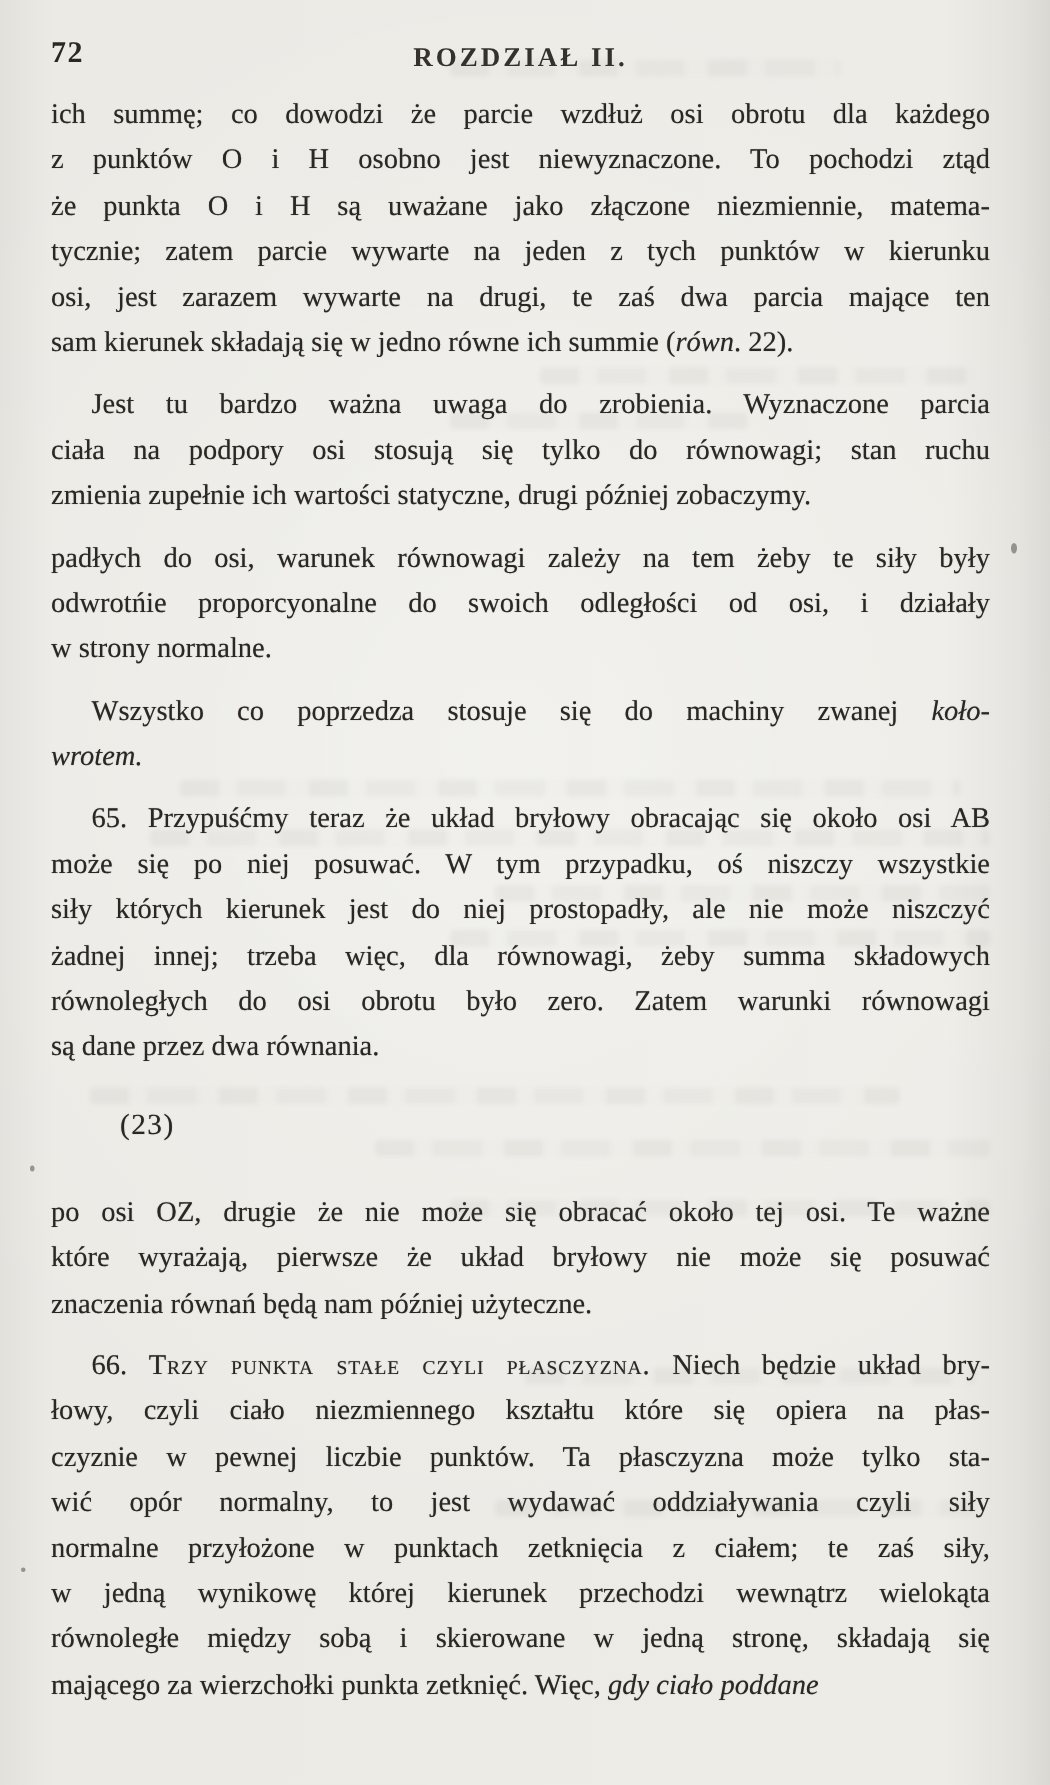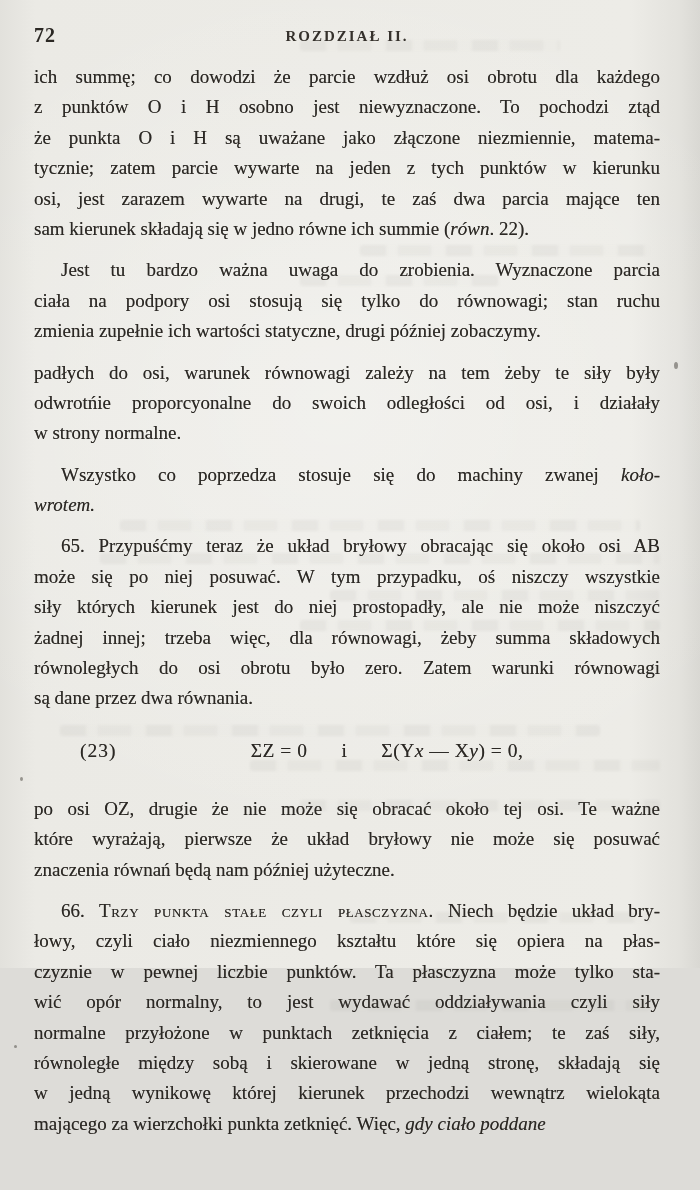--- a/index.html
+++ b/index.html
@@ -1,32 +1,32 @@
 <!DOCTYPE html>
 <html><head>
 <meta charset="utf-8">
 <style>
   html,body{margin:0;padding:0;}
   body{width:700px;height:1190px;overflow:hidden;background:#dddcd8;}
   .page{
-    position:relative;width:700px;height:968px;box-sizing:border-box;
+    position:relative;width:700px;height:1190px;box-sizing:border-box;
     padding:24px 40px 0 34px;
     background:
       radial-gradient(ellipse 90% 60% at 48% 42%, rgba(255,255,255,0.30), rgba(255,255,255,0) 75%),
       linear-gradient(to right, #e2e1dc 0%, #ebeae5 5%, #edece7 90%, #e3e2dd 97%, #d9d8d3 100%),
       #eae9e4;
     font-family:"Liberation Serif","DejaVu Serif",serif;
     color:#2b2824;
   }
   
   .pagehead{position:relative;height:30px;}
   .pageno{position:absolute;left:0;top:0;font-size:20px;font-weight:bold;letter-spacing:1px;}
   .chapter{
     position:absolute;left:0;right:0;top:4px;text-align:center;
-    font-size:15px;font-weight:bold;letter-spacing:2px;color:#35312c;
+    font-size:18px;font-weight:bold;letter-spacing:2px;color:#35312c;
   }
   
   .body-text{margin-top:8px;}
   .para{margin-top:11px;}
   .para.cont{margin-top:0;}
   .line{
     font-size:19px;line-height:30.4px;height:30.4px;
     text-align:justify;text-align-last:justify;
     white-space:nowrap;
     text-shadow:0 0 0.6px rgba(43,40,36,0.55);
@@ -106,32 +106,31 @@
       <div class="para indent">
         <div class="line first"><span class="">65. Przypuśćmy teraz że układ bryłowy obracając się około osi AB</span></div>
         <div class="line"><span class="">może się po niej posuwać. W tym przypadku, oś niszczy wszystkie</span></div>
         <div class="line"><span class="">siły których kierunek jest do niej prostopadły, ale nie może niszczyć</span></div>
         <div class="line"><span class="">żadnej innej; trzeba więc, dla równowagi, żeby summa składowych</span></div>
         <div class="line"><span class="">równoległych do osi obrotu było zero. Zatem warunki równowagi</span></div>
         <div class="line last"><span class="">są dane przez dwa równania.</span></div>
       </div>
       <div class="equation">
         <span class="eq-number">(23)</span>
-        <span class="eq-content"><span class="eq-run">ΣZ = 0</span><span class="eq-run eq-sep">i</span><span class="eq-run">Σ(Y</span><span class="eq-run it">x</span><span class="eq-run"> — X</span><span class="eq-run it">y</span><span class="eq-run">) = 0,</span></span>
       </div>
       <div class="para cont">
         <div class="line"><span class="">po osi OZ, drugie że nie może się obracać około tej osi. Te ważne</span></div>
         <div class="line first"><span class="">które wyrażają, pierwsze że układ bryłowy nie może się posuwać</span></div>
         <div class="line last"><span class="">znaczenia równań będą nam później użyteczne.</span></div>
       </div>
       <div class="para indent">
         <div class="line first"><span class="">66. </span><span class="sc">Trzy punkta stałe czyli płasczyzna.</span><span class=""> Niech będzie układ bry-</span></div>
         <div class="line"><span class="">łowy, czyli ciało niezmiennego kształtu które się opiera na płas-</span></div>
         <div class="line"><span class="">czyznie w pewnej liczbie punktów. Ta płasczyzna może tylko sta-</span></div>
         <div class="line"><span class="">wić opór normalny, to jest wydawać oddziaływania czyli siły</span></div>
         <div class="line"><span class="">normalne przyłożone w punktach zetknięcia z ciałem; te zaś siły,</span></div>
+        <div class="line"><span class="">w jedną wynikowę której kierunek przechodzi wewnątrz wielokąta</span></div>
         <div class="line"><span class="">równoległe między sobą i skierowane w jedną stronę, składają się</span></div>
-        <div class="line"><span class="">w jedną wynikowę której kierunek przechodzi wewnątrz wielokąta</span></div>
         <div class="line last"><span class="">mającego za wierzchołki punkta zetknięć. Więc, </span><span class="it">gdy ciało poddane</span></div>
       </div>
     </div>
 
 </div>
 
 </body></html>

